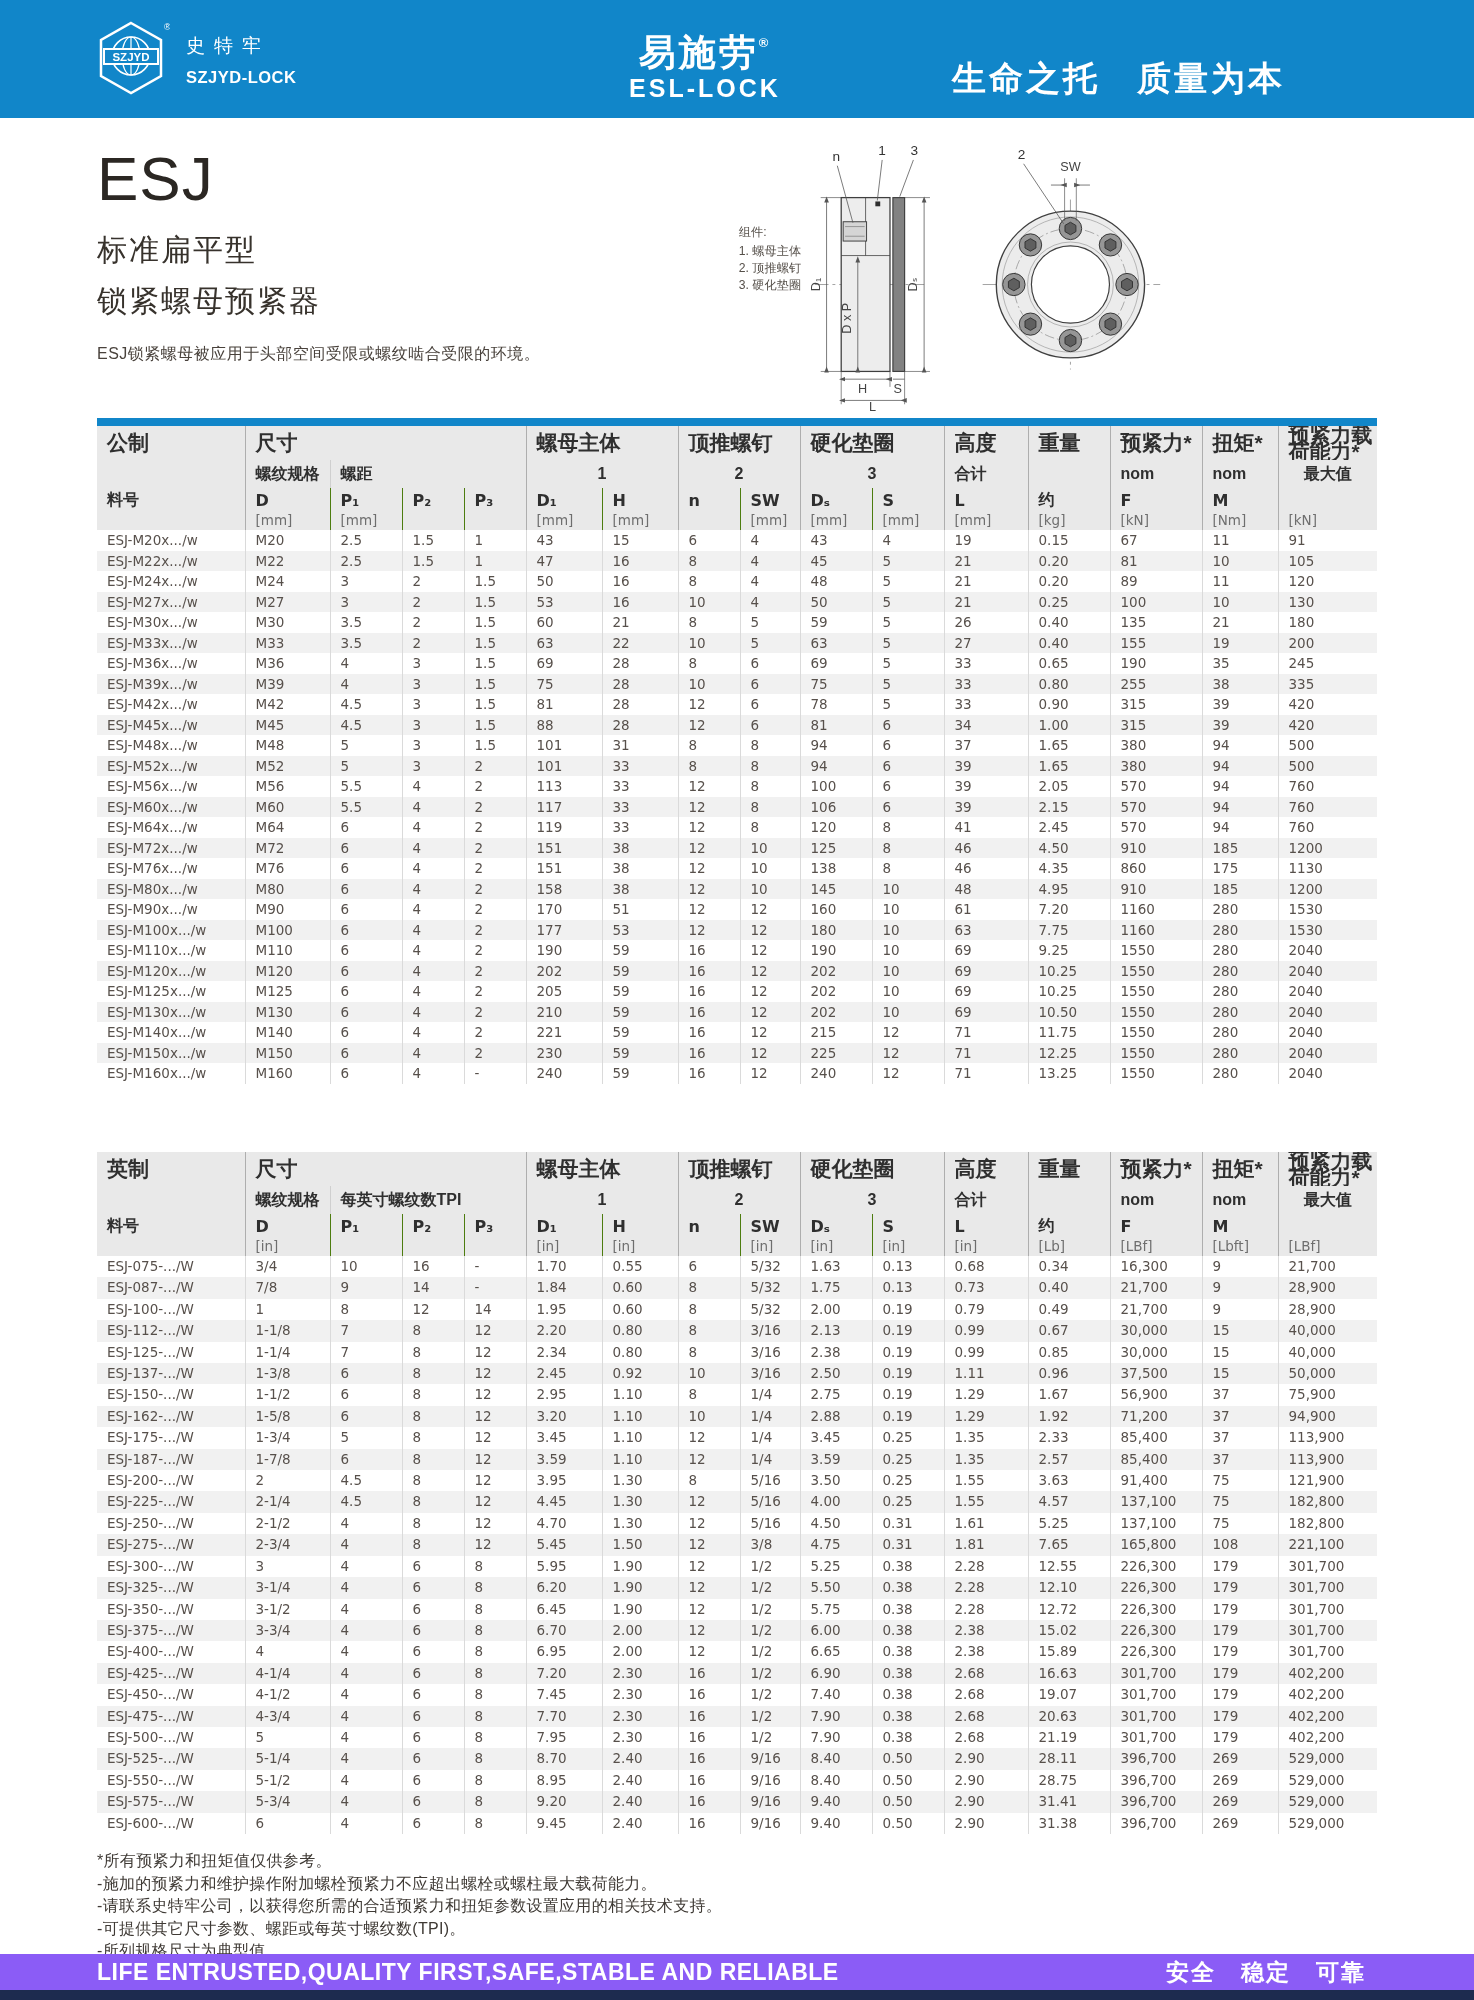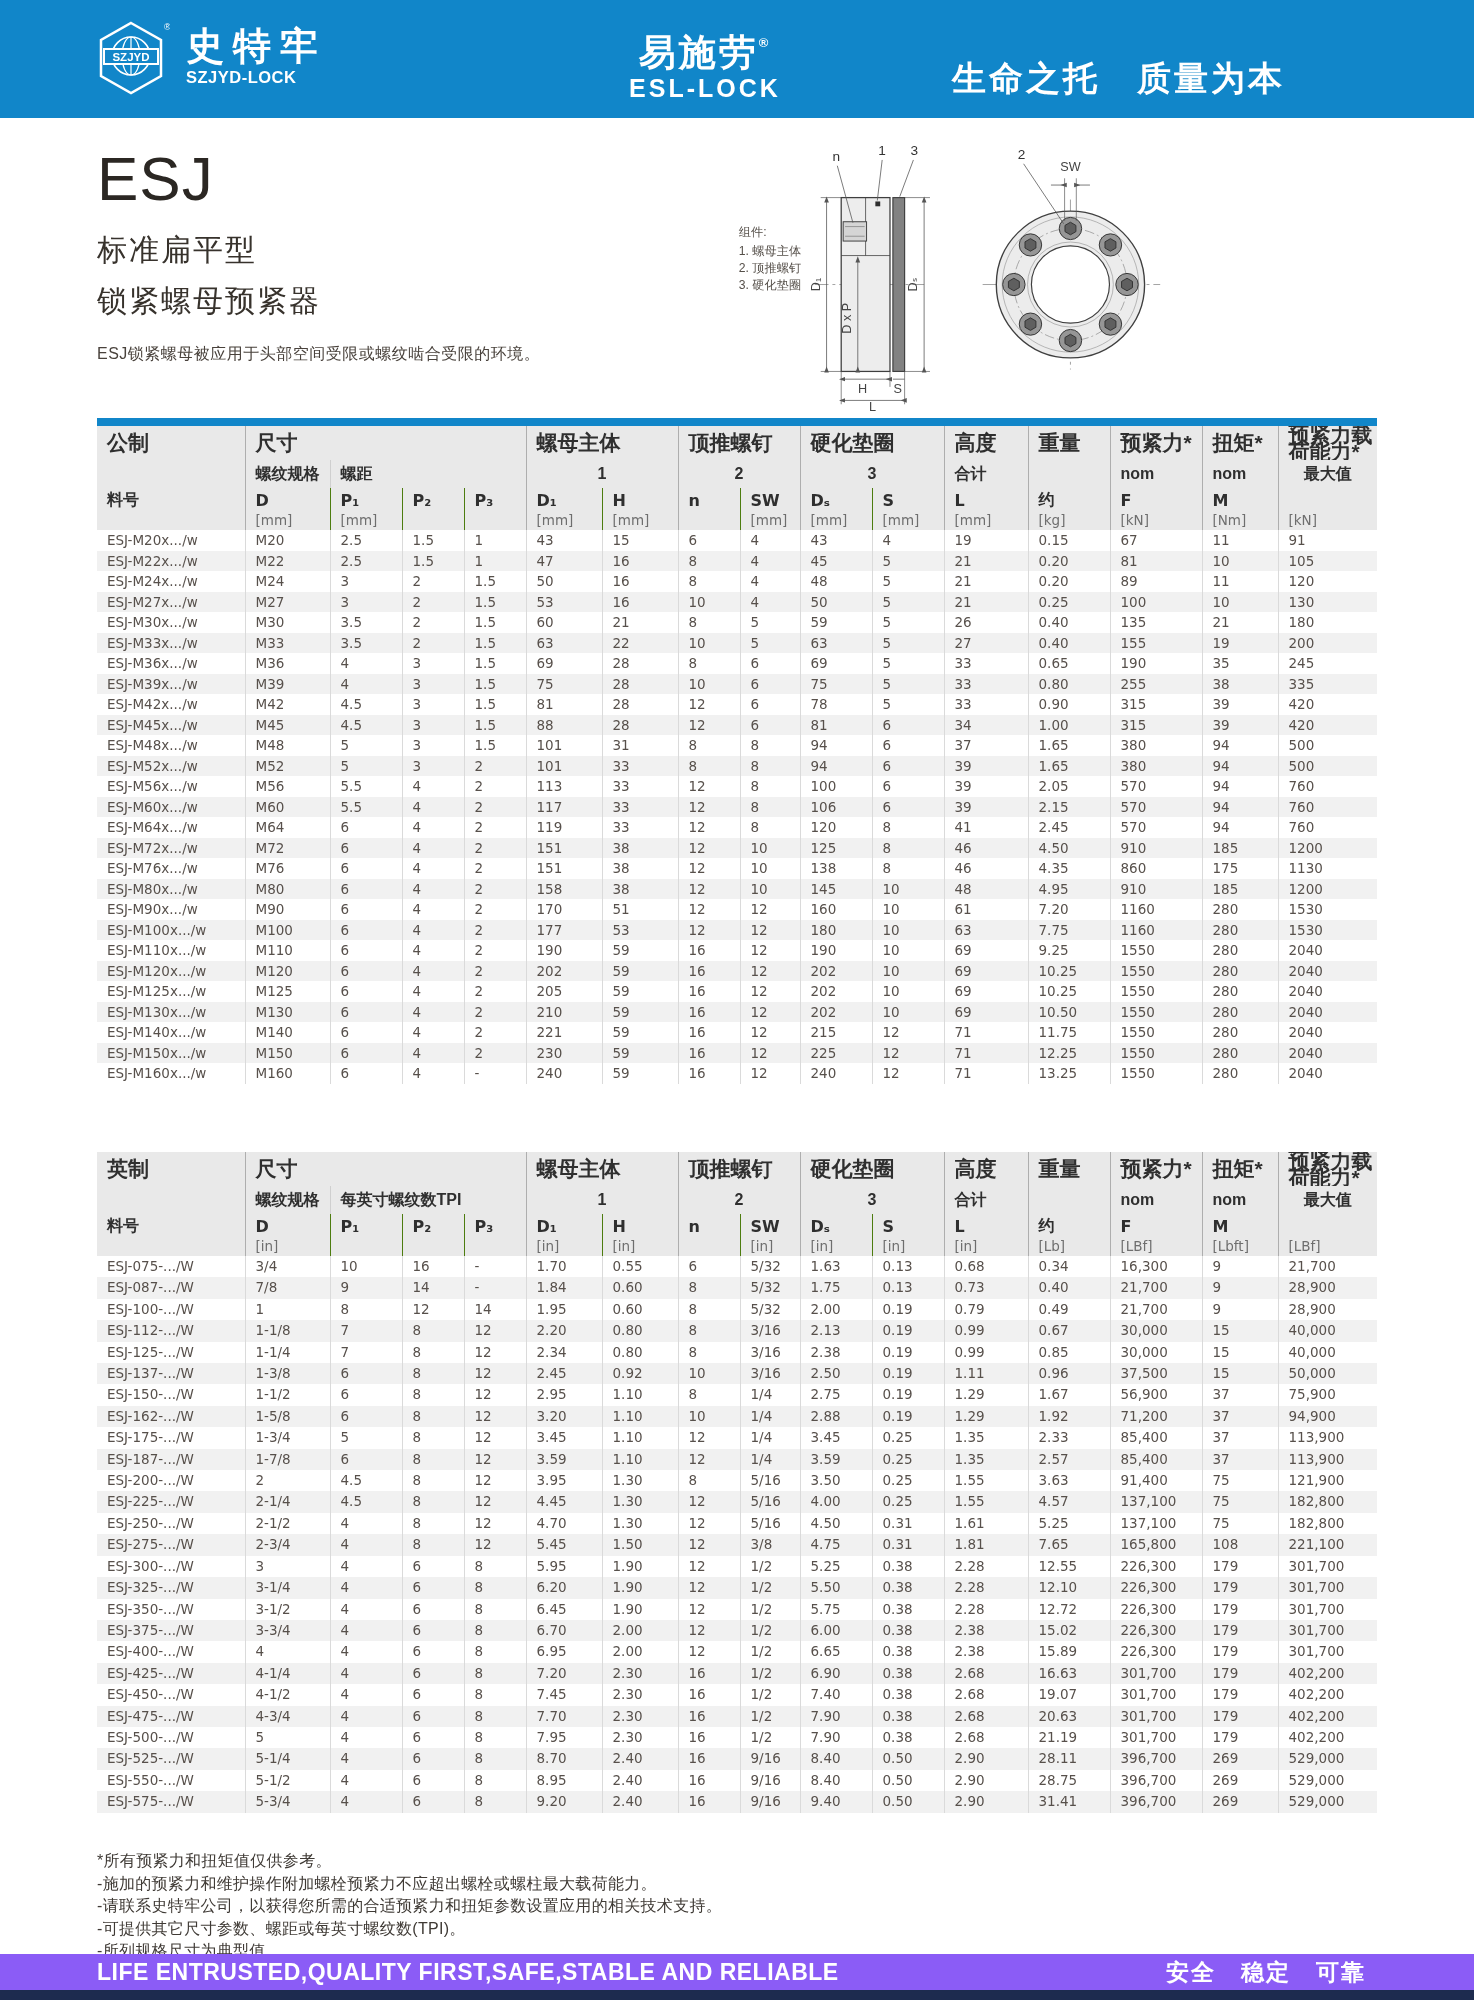--- a/index.html
+++ b/index.html
@@ -3,21 +3,21 @@
 <meta charset="utf-8">
 <style>
   html,body{margin:0;padding:0;background:#fff;}
   body{font-family:"Liberation Sans","DejaVu Sans",sans-serif;}
   .app{position:relative;width:1474px;height:2000px;background:#fff;overflow:hidden;}
 
   
   .topbar{position:absolute;left:0;top:0;width:1474px;height:118px;background:#1186c9;}
   .logo-left{position:absolute;left:96px;top:20px;display:flex;align-items:flex-start;}
   .logo-text{margin-left:16px;margin-top:10px;color:#fff;}
-  .logo-cn{font-size:38px;font-weight:bold;letter-spacing:9px;line-height:32px;}
+  .logo-cn{font-size:19px;font-weight:normal;letter-spacing:9px;line-height:32px;}
   .logo-en{font-size:16.5px;font-weight:bold;letter-spacing:.5px;margin-top:6px;}
   .logo-center{position:absolute;left:598px;top:24px;width:214px;text-align:center;color:#fff;}
   .logo-center .cn{font-size:37px;font-weight:bold;letter-spacing:3px;line-height:38px;}
   .logo-center .cn sup{font-size:13px;vertical-align:18px;}
   .logo-center .en{font-size:25px;font-weight:bold;letter-spacing:3px;margin-top:2px;}
   .slogan{position:absolute;left:952px;top:56px;color:#fff;font-size:34px;font-weight:bold;letter-spacing:3px;}
 
   
   .titleblock{position:absolute;left:97px;top:146px;color:#2c2824;}
   .model{font-size:62px;font-weight:500;letter-spacing:1px;line-height:66px;color:#2b2723;}
@@ -1328,20 +1328,38 @@
             <td>16</td>
             <td>9/16</td>
             <td>9.40</td>
             <td>0.50</td>
             <td>2.90</td>
             <td>31.41</td>
             <td>396,700</td>
             <td>269</td>
             <td>529,000</td>
           </tr>
+          <tr>
+            <td>ESJ-600-.../W</td>
+            <td>6</td>
+            <td>4</td>
+            <td>6</td>
+            <td>8</td>
+            <td>9.45</td>
+            <td>2.40</td>
+            <td>16</td>
+            <td>9/16</td>
+            <td>9.40</td>
+            <td>0.50</td>
+            <td>2.90</td>
+            <td>31.38</td>
+            <td>396,700</td>
+            <td>269</td>
+            <td>529,000</td>
+          </tr>
         </tbody>
     </table>
   </div>
 
   <div class="footnotes">
     <div>*所有预紧力和扭矩值仅供参考。</div>
     <div>-施加的预紧力和维护操作附加螺栓预紧力不应超出螺栓或螺柱最大载荷能力。</div>
     <div>-请联系史特牢公司，以获得您所需的合适预紧力和扭矩参数设置应用的相关技术支持。</div>
     <div>-可提供其它尺寸参数、螺距或每英寸螺纹数(TPI)。</div>
     <div>-所列规格尺寸为典型值。</div>

